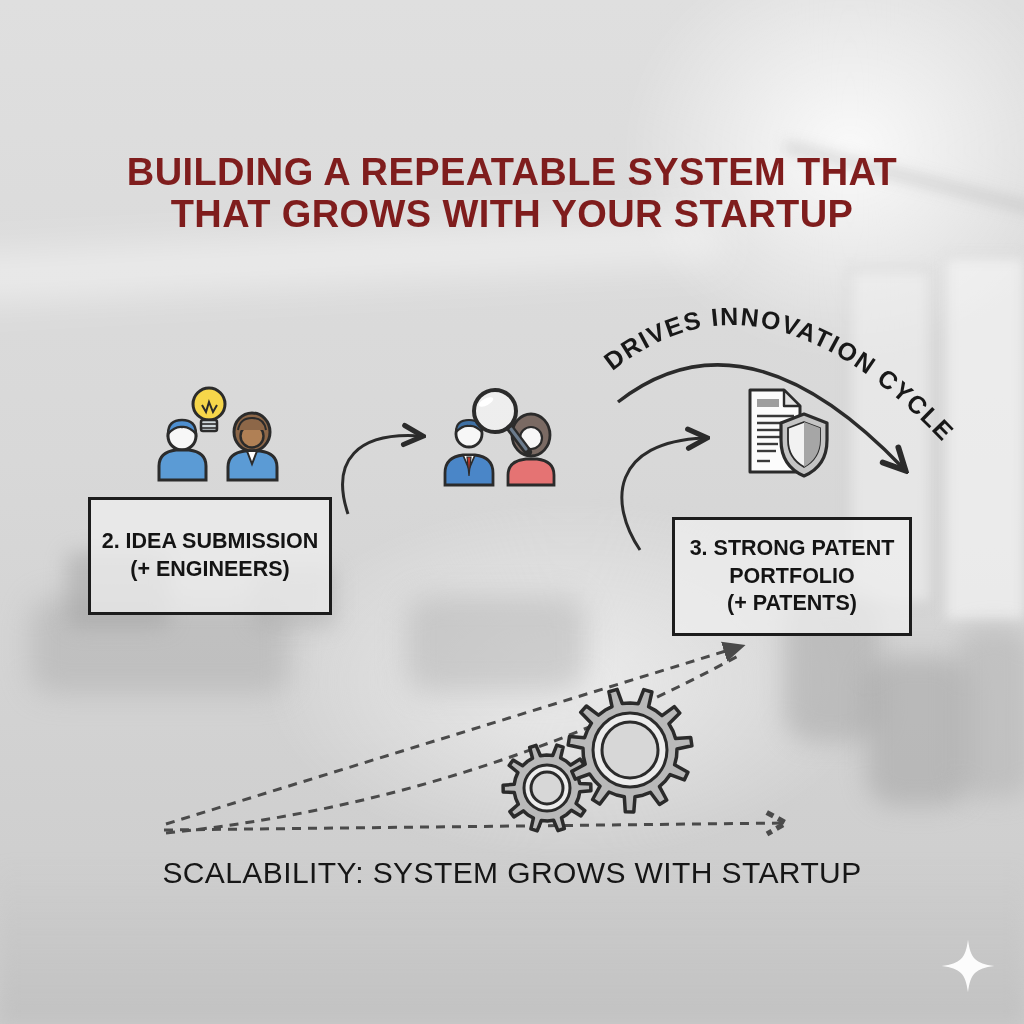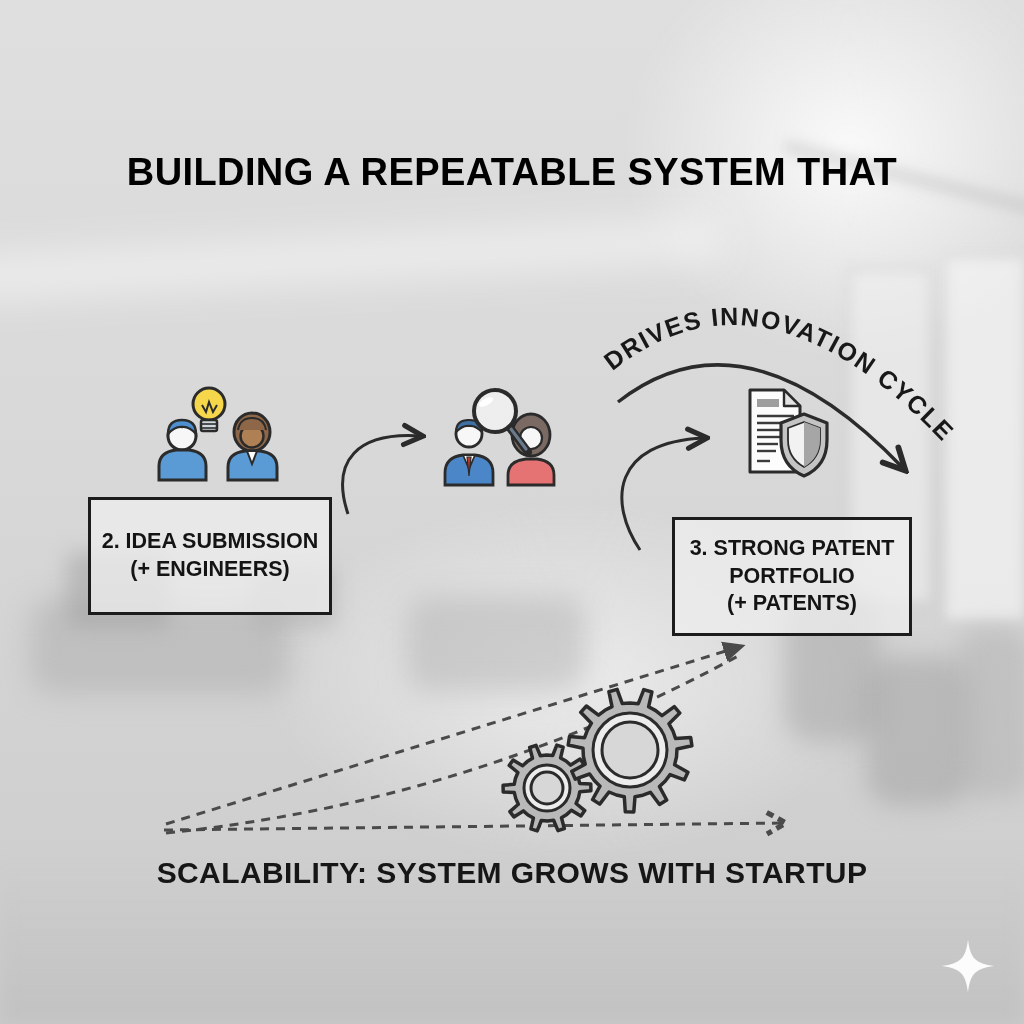--- a/index.html
+++ b/index.html
@@ -28,23 +28,23 @@
   .monitor1{left:66px;top:552px;width:104px;height:76px;border-radius:10px;background:rgba(160,160,160,.5);filter:blur(10px);}
   .monitor2{left:252px;top:566px;width:84px;height:62px;border-radius:10px;background:rgba(168,168,168,.45);filter:blur(10px);}
   .desk2{left:406px;top:596px;width:180px;height:96px;border-radius:24px;background:rgba(178,178,178,.5);filter:blur(14px);}
   .chair1{left:784px;top:592px;width:96px;height:150px;border-radius:30px;background:rgba(168,168,168,.55);filter:blur(12px);}
   .chair2{left:866px;top:656px;width:104px;height:150px;border-radius:30px;background:rgba(160,160,160,.5);filter:blur(12px);}
   .chair3{left:956px;top:628px;width:76px;height:170px;border-radius:26px;background:rgba(175,175,175,.5);filter:blur(12px);}
   .floor{left:0;top:860px;width:1024px;height:164px;background:linear-gradient(180deg,rgba(205,205,205,0),rgba(188,188,188,.6));filter:blur(8px);}
 
   
   .title{position:absolute;left:0;right:0;top:152px;text-align:center;
-    font-size:38px;font-weight:bold;line-height:1.1;letter-spacing:.4px;color:#000000;}
+    font-size:38px;font-weight:bold;line-height:1.1;letter-spacing:.4px;color:#7f1d1d;}
   .scalability{position:absolute;left:0;right:0;top:856px;text-align:center;
-    font-size:30px;font-weight:bold;letter-spacing:.4px;color:#161616;}
+    font-size:30px;font-weight:normal;letter-spacing:.4px;color:#161616;}
 
   
   .step-box{position:absolute;border:3px solid #1c1c1c;background:rgba(237,237,237,.78);
     display:flex;align-items:center;justify-content:center;text-align:center;
     font-weight:bold;font-size:21.5px;line-height:1.3;color:#141414;white-space:pre-line;}
   #box1{left:88px;top:497px;width:238px;height:112px;}
   #box2{left:382px;top:499px;width:238px;height:114px;}
   #box3{left:672px;top:497px;width:234px;height:113px;margin-top:20px;}
 
   
@@ -170,20 +170,21 @@
     </g>
     <g>
       <path d="M62 30 L85 39 V56 C85 74 76 86 62 92 C48 86 39 74 39 56 V39 Z" fill="#c4c4c4" stroke="#2b2b2b" stroke-width="3.2" stroke-linejoin="round"></path>
       <path d="M62 38 L78 44 V56 C78 69 71 78 62 83 C53 78 46 69 46 56 V44 Z" fill="#f2f2f2" stroke="#2b2b2b" stroke-width="1.8" stroke-linejoin="round"></path>
       <path d="M62 38 L78 44 V56 C78 69 71 78 62 83 Z" fill="#a6a6a6"></path>
     </g>
   </svg>
 
   <div class="title">
     <div>BUILDING A REPEATABLE SYSTEM THAT</div>
+    <div>THAT GROWS WITH YOUR STARTUP</div>
   </div>
 
   <div id="box1" class="step-box">
     <span>2. IDEA SUBMISSION
 (+ ENGINEERS)</span>
   </div>
   <div id="box3" class="step-box">
     <span>3. STRONG PATENT
 PORTFOLIO
 (+ PATENTS)</span>

